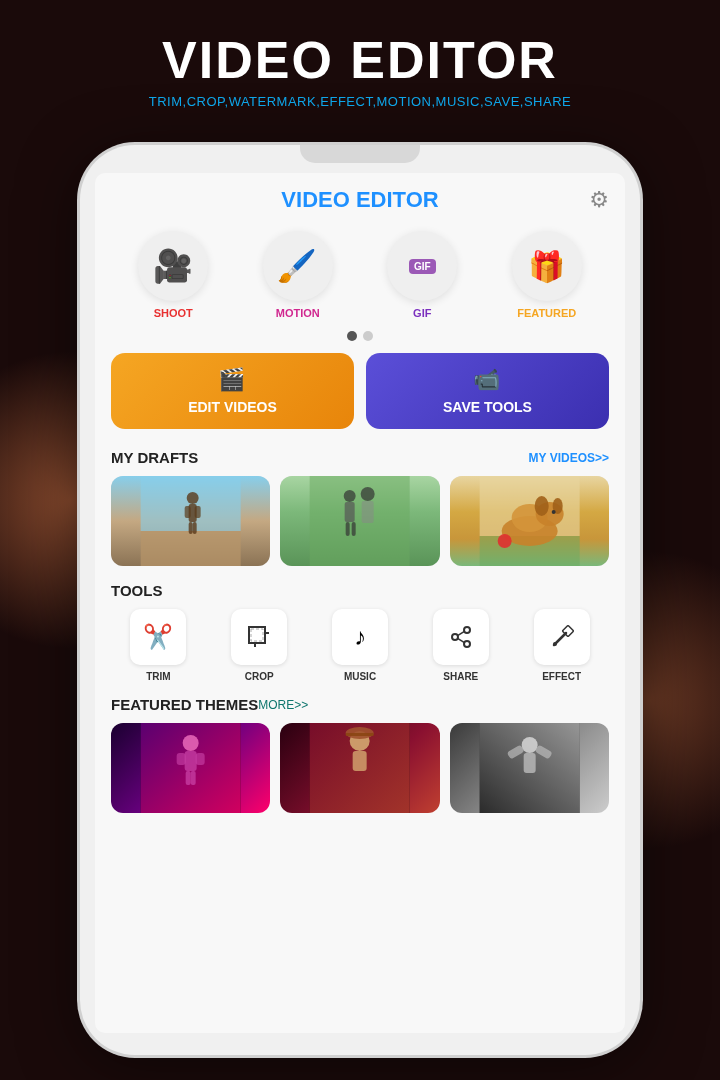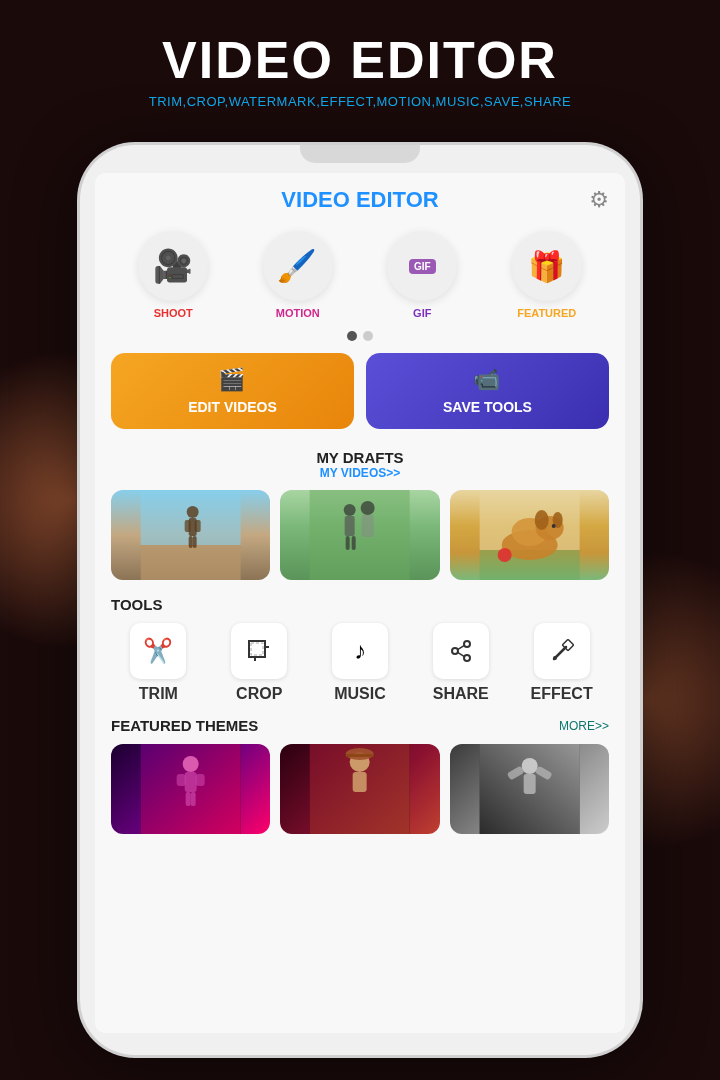--- a/index.html
+++ b/index.html
@@ -190,21 +190,20 @@
       cursor: pointer;
     }
     .btn-icon { font-size: 22px; }
 
     
     .section-header {
       display: flex;
       justify-content: space-between;
       align-items: center;
       padding: 4px 16px 10px;
-      flex-direction: column;
     }
     .section-title {
       font-size: 15px;
       font-weight: 800;
       color: #222;
     }
     .section-link {
       font-size: 12px;
       font-weight: 700;
       color: #1e90ff;
@@ -266,32 +265,31 @@
       height: 56px;
       background: white;
       border-radius: 10px;
       display: flex;
       align-items: center;
       justify-content: center;
       font-size: 22px;
       box-shadow: 0 1px 4px rgba(0,0,0,0.12);
     }
     .tool-label {
-      font-size: 16px;
+      font-size: 10px;
       font-weight: 700;
       color: #333;
     }
 
     
     .featured-section {
       padding: 14px 16px 0;
     }
     .featured-header {
       display: flex;
-      justify-content: space-between;
       align-items: center;
       margin-bottom: 10px;
     }
     .featured-title {
       font-size: 15px;
       font-weight: 800;
       color: #222;
     }
     .featured-link {
       font-size: 12px;

